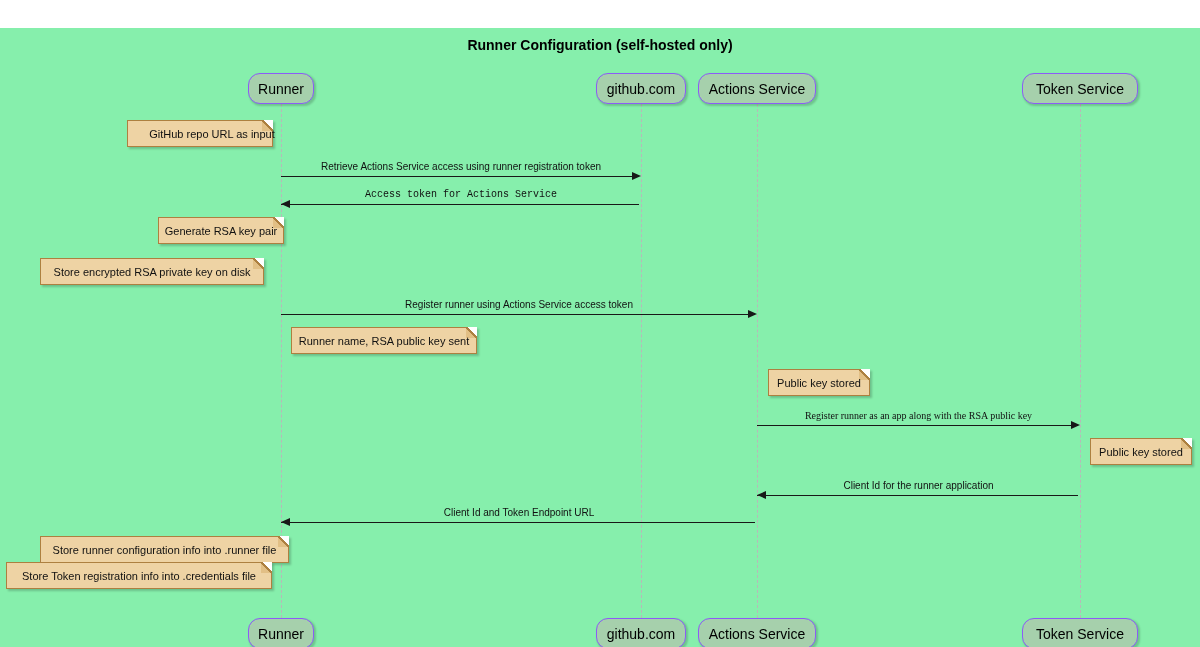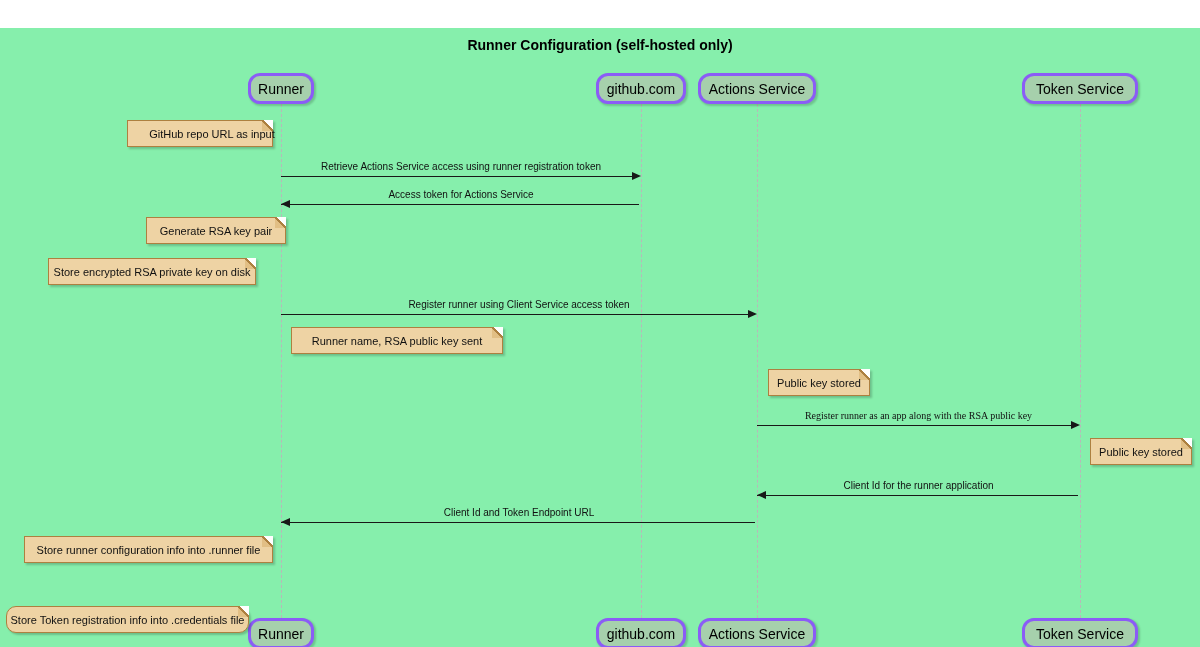--- a/index.html
+++ b/index.html
@@ -1,21 +1,21 @@
 <!DOCTYPE html>
 <html><head>
 <meta charset="utf-8">
 <style>
   html,body{margin:0;padding:0;background:#ffffff;}
   body{font-family:"Liberation Sans",sans-serif;}
   .stage{position:relative;width:1200px;height:647px;background:#86efac;overflow:hidden;margin-top:28px;}
   .title{position:absolute;left:0;top:9px;width:100%;text-align:center;
          font-weight:bold;font-size:14px;color:#000;}
   .lifeline{position:absolute;width:0;border-left:1px dashed #b8b8b8;}
-  .pbox{position:absolute;background:#a6d0ac;border:3px solid #8b5cf6;border-radius:12px;
+  .pbox{position:absolute;background:#a6d0ac;border:1px solid #8b5cf6;border-radius:12px;
         display:flex;align-items:center;justify-content:center;font-size:14px;color:#000;
         box-shadow:1.5px 1.5px 2px rgba(0,0,0,0.18);box-sizing:border-box;}
   .mline{position:absolute;height:0;border-top:1px solid #181818;}
   .mhead{position:absolute;width:0;height:0;border-top:4px solid transparent;border-bottom:4px solid transparent;}
   .mhead.right{border-left:9px solid #181818;}
   .mhead.left{border-right:9px solid #181818;}
   .mlabel{position:absolute;font-size:10px;color:#111;text-align:center;white-space:nowrap;}
   .note{position:absolute;height:27px;background:#eed3a4;border:1px solid #ad8040;
         box-shadow:2px 2px 2px rgba(0,0,0,0.2);display:flex;align-items:center;justify-content:center;
         font-size:11px;color:#111;white-space:nowrap;box-sizing:border-box;}
@@ -39,59 +39,59 @@
       <div class="pbox" style="left: 698px; top: 45px; width: 118px; height: 31px;">Actions Service</div>
       <div class="pbox" style="left: 698px; top: 590px; width: 118px; height: 31px;">Actions Service</div>
       <div class="lifeline" style="left: 1080px; top: 76px; height: 514px;"></div>
       <div class="pbox" style="left: 1022px; top: 45px; width: 116px; height: 31px;">Token Service</div>
       <div class="pbox" style="left: 1022px; top: 590px; width: 116px; height: 31px;">Token Service</div>
       <div class="mline" style="left: 281px; top: 148px; width: 358px;"></div>
       <div class="mhead right" style="left: 632px; top: 144px;"></div>
       <div class="mlabel" style="left: 281px; top: 133px; width: 360px;">Retrieve Actions Service access using runner registration token</div>
       <div class="mline" style="left: 281px; top: 176px; width: 358px;"></div>
       <div class="mhead left" style="left: 281px; top: 172px;"></div>
-      <div class="mlabel" style="left: 281px; top: 161px; width: 360px;">Access token for Actions Service</div>
+      <div class="mlabel" style="left: 281px; top: 161px; width: 360px; font-family: Liberation Mono, monospace;">Access token for Actions Service</div>
       <div class="mline" style="left: 281px; top: 286px; width: 474px;"></div>
       <div class="mhead right" style="left: 748px; top: 282px;"></div>
-      <div class="mlabel" style="left: 281px; top: 271px; width: 476px;">Register runner using Client Service access token</div>
+      <div class="mlabel" style="left: 281px; top: 271px; width: 476px;">Register runner using Actions Service access token</div>
       <div class="mline" style="left: 757px; top: 397px; width: 321px;"></div>
       <div class="mhead right" style="left: 1071px; top: 393px;"></div>
       <div class="mlabel" style="left: 757px; top: 382px; width: 323px; font-family: Liberation Serif, serif;">Register runner as an app along with the RSA public key</div>
       <div class="mline" style="left: 757px; top: 467px; width: 321px;"></div>
       <div class="mhead left" style="left: 757px; top: 463px;"></div>
       <div class="mlabel" style="left: 757px; top: 452px; width: 323px;">Client Id for the runner application</div>
       <div class="mline" style="left: 281px; top: 494px; width: 474px;"></div>
       <div class="mhead left" style="left: 281px; top: 490px;"></div>
       <div class="mlabel" style="left: 281px; top: 479px; width: 476px;">Client Id and Token Endpoint URL</div>
       <div class="note" style="left: 127px; top: 92px; width: 146px; padding-left: 24px;">
         <div class="fold"></div>
         <span class="note-text">GitHub repo URL as input</span>
       </div>
-      <div class="note" style="left: 146px; top: 189px; width: 140px;">
+      <div class="note" style="left: 158px; top: 189px; width: 126px;">
         <div class="fold"></div>
         <span class="note-text">Generate RSA key pair</span>
       </div>
-      <div class="note" style="left: 48px; top: 230px; width: 208px;">
+      <div class="note" style="left: 40px; top: 230px; width: 224px;">
         <div class="fold"></div>
         <span class="note-text">Store encrypted RSA private key on disk</span>
       </div>
-      <div class="note" style="left: 291px; top: 299px; width: 212px;">
+      <div class="note" style="left: 291px; top: 299px; width: 186px;">
         <div class="fold"></div>
         <span class="note-text">Runner name, RSA public key sent</span>
       </div>
       <div class="note" style="left: 768px; top: 341px; width: 102px;">
         <div class="fold"></div>
         <span class="note-text">Public key stored</span>
       </div>
       <div class="note" style="left: 1090px; top: 410px; width: 102px;">
         <div class="fold"></div>
         <span class="note-text">Public key stored</span>
       </div>
-      <div class="note" style="left: 24px; top: 508px; width: 249px;">
+      <div class="note" style="left: 40px; top: 508px; width: 249px;">
         <div class="fold"></div>
         <span class="note-text">Store runner configuration info into .runner file</span>
       </div>
-      <div class="note" style="left: 6px; top: 578px; width: 243px; border-radius: 10px;">
+      <div class="note" style="left: 6px; top: 534px; width: 266px;">
         <div class="fold"></div>
         <span class="note-text">Store Token registration info into .credentials file</span>
       </div>
     </div>
 </div>
 
 </body></html>

